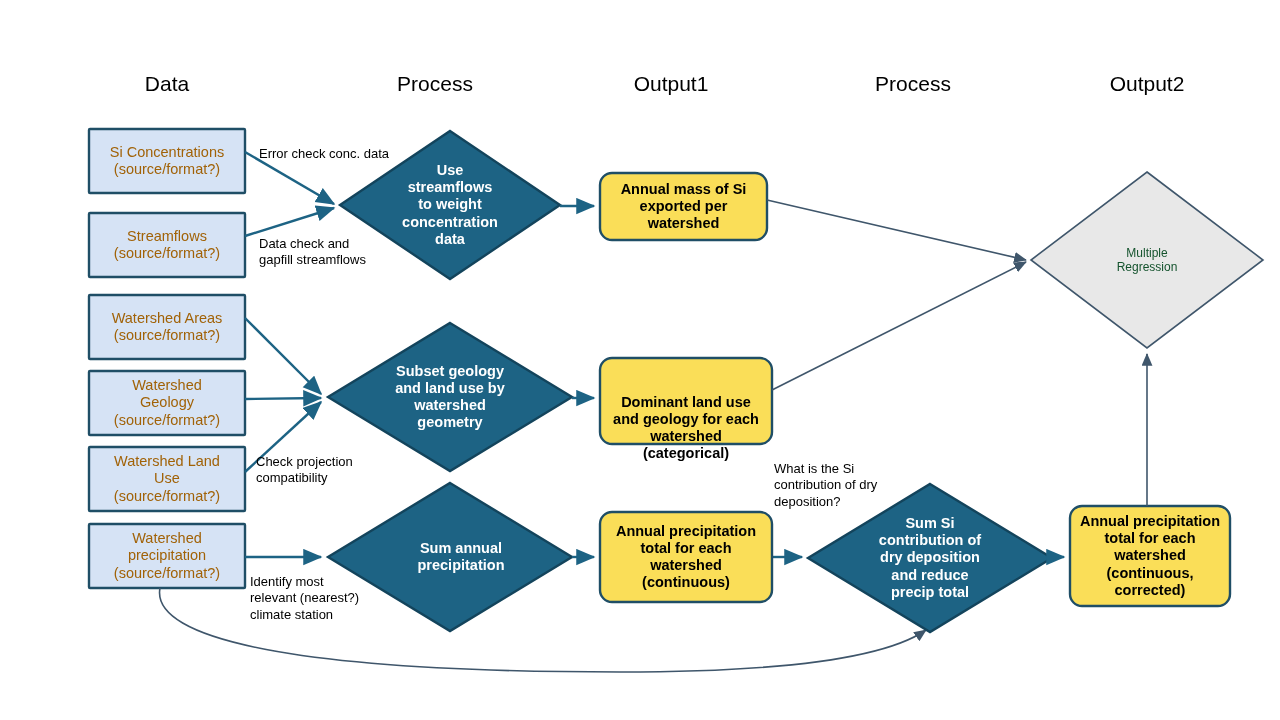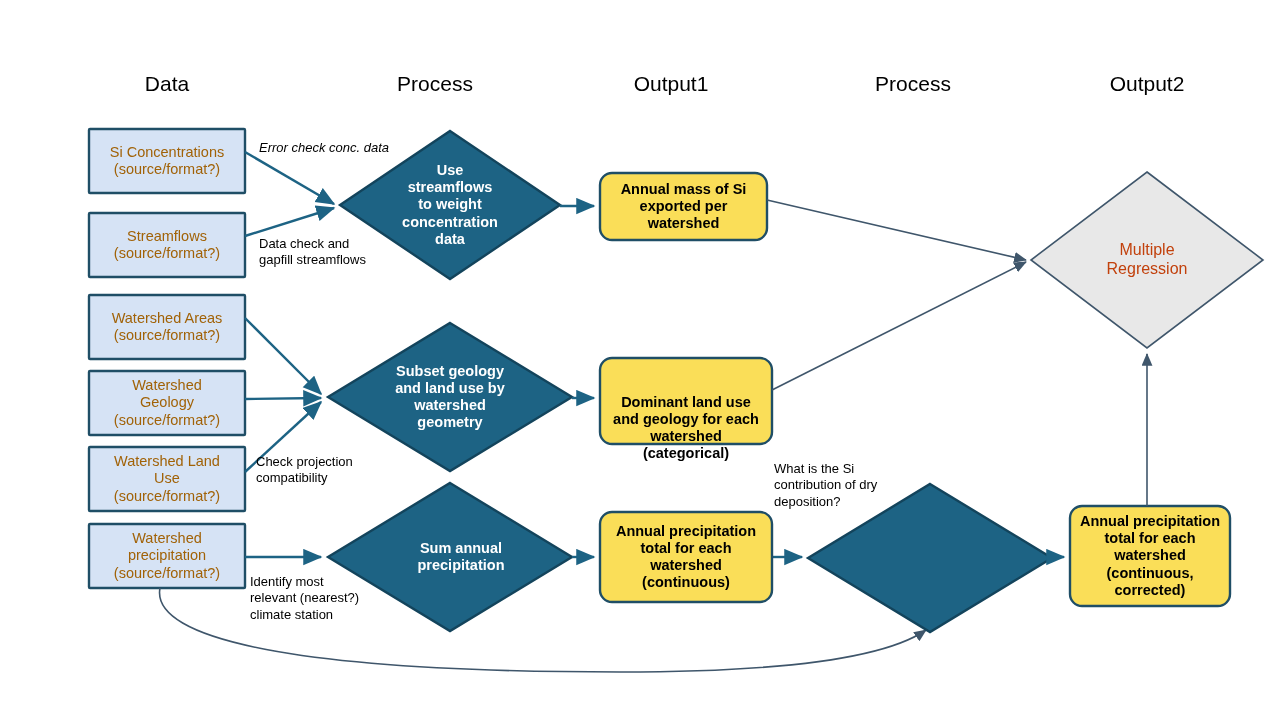--- a/index.html
+++ b/index.html
@@ -14,21 +14,21 @@
     font-size:21px;font-family:"Liberation Sans", sans-serif;
     white-space:nowrap;
   }
   .node-text{
     position:absolute;display:flex;align-items:center;justify-content:center;
     text-align:center;line-height:1.18;pointer-events:none;
   }
   .data-node-label{font-size:14.5px;color:#a16207;}
   .process-node-label{font-size:14.5px;color:#ffffff;font-weight:bold;}
   .output-node-label{font-size:14.5px;color:#000000;font-weight:bold;}
-  .regression-label{font-size:16px;color:#c2410c;}
+  .regression-label{font-size:12px;color:#14532d;}
   .edge-label{
     position:absolute;font-size:13px;color:#000000;line-height:1.25;
     white-space:pre-line;text-align:left;
   }
 </style>
 </head>
 <body>
 
 <div id="stage">
 
@@ -109,20 +109,25 @@
 streamflows
 to weight
 concentration
 data</div>
   <div class="node-text process-node-label" style="left: 350px; top: 323px; width: 200px; height: 148px; white-space: pre-line;">Subset geology
 and land use by
 watershed
 geometry</div>
   <div class="node-text process-node-label" style="left: 361px; top: 483px; width: 200px; height: 148px; white-space: pre-line;">Sum annual
 precipitation</div>
+  <div class="node-text process-node-label" style="left: 835px; top: 484px; width: 190px; height: 148px; white-space: pre-line;">Sum Si
+contribution of
+dry deposition
+and reduce
+precip total</div>
 
   <div class="node-text output-node-label" style="left: 600px; top: 173px; width: 167px; height: 67px; white-space: pre-line;">Annual mass of Si
 exported per
 watershed</div>
   <div class="node-text output-node-label" style="left: 600px; top: 358px; width: 172px; height: 86px; white-space: pre-line; margin-top: 27px;">Dominant land use
 and geology for each
 watershed
 (categorical)</div>
   <div class="node-text output-node-label" style="left: 600px; top: 512px; width: 172px; height: 90px; white-space: pre-line;">Annual precipitation
 total for each
@@ -130,21 +135,21 @@
 (continuous)</div>
   <div class="node-text output-node-label" style="left: 1070px; top: 506px; width: 160px; height: 100px; white-space: pre-line;">Annual precipitation
 total for each
 watershed
 (continuous,
 corrected)</div>
 
   <div class="node-text regression-label" style="left: 1067px; top: 210px; width: 160px; height: 100px; white-space: pre-line;">Multiple
 Regression</div>
 
-  <div class="edge-label" style="left: 259px; top: 140px; white-space: pre-line; font-style: italic;">Error check conc. data</div>
+  <div class="edge-label" style="left: 259px; top: 146px; white-space: pre-line;">Error check conc. data</div>
   <div class="edge-label" style="left: 259px; top: 236px; white-space: pre-line;">Data check and
 gapfill streamflows</div>
   <div class="edge-label" style="left: 256px; top: 454px; white-space: pre-line;">Check projection
 compatibility</div>
   <div class="edge-label" style="left: 250px; top: 574px; white-space: pre-line;">Identify most
 relevant (nearest?)
 climate station</div>
   <div class="edge-label" style="left: 774px; top: 461px; white-space: pre-line;">What is the Si
 contribution of dry
 deposition?</div>

